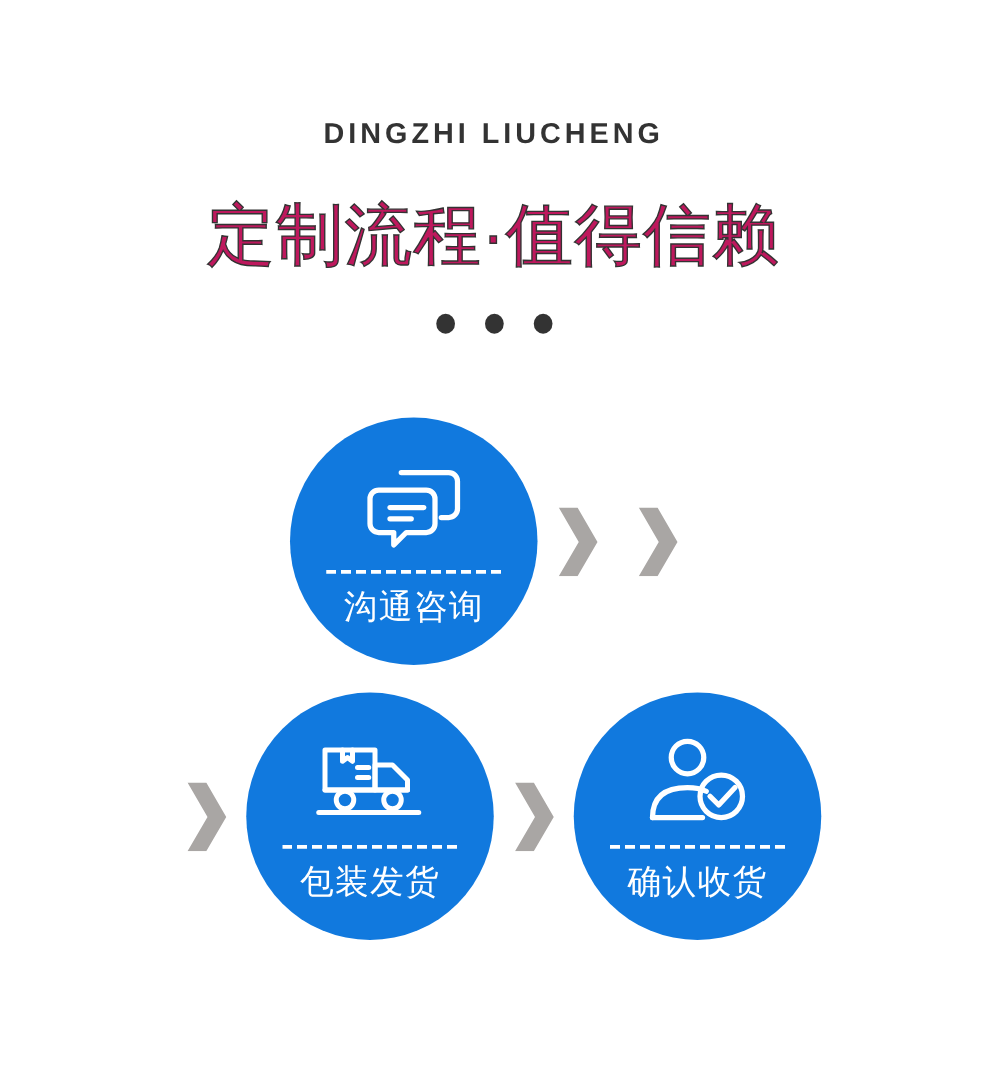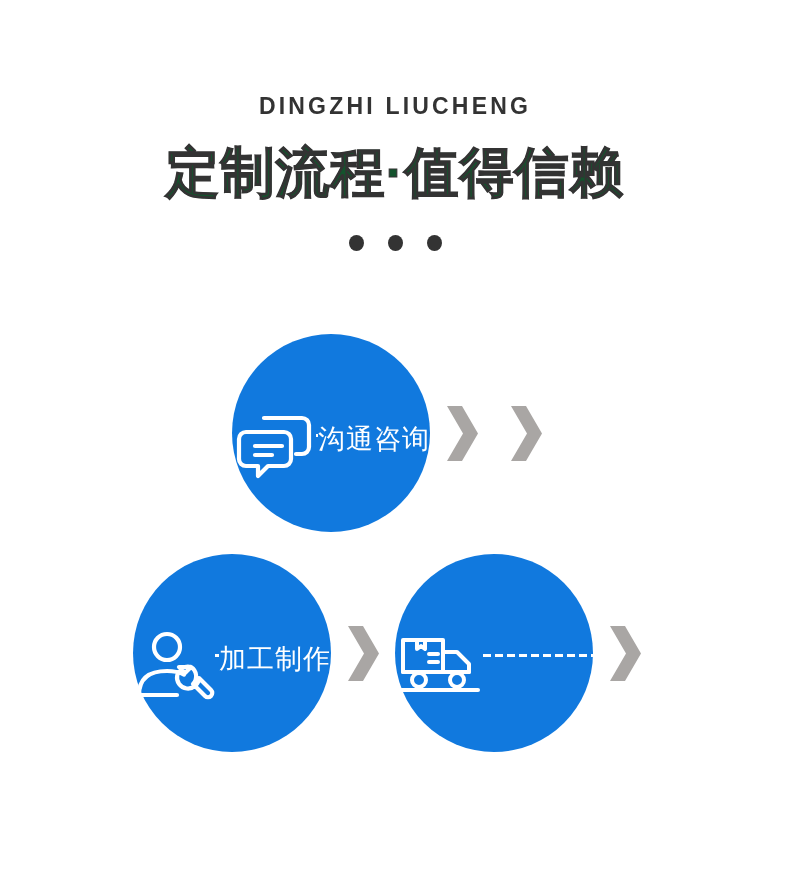--- a/index.html
+++ b/index.html
@@ -36,24 +36,24 @@
     margin-top: 95px;
     font-size: 23px;
     font-weight: bold;
     letter-spacing: 3.2px;
     color: #333333;
     line-height: 1;
     white-space: nowrap;
   }
 
   .headline {
-    margin-top: 27px;
+    margin-top: 43px;
     font-size: 54px;
-    font-weight: bold;
-    color: #14532d;
+    font-weight: normal;
+    color: #be185d;
     letter-spacing: 1px;
     line-height: 1;
     white-space: nowrap;
     -webkit-text-stroke: 1.1px #333333;
   }
 
   .dots {
     margin-top: 36px;
     display: flex;
     justify-content: center;
@@ -86,20 +86,21 @@
     margin-top: 22px;
   }
 
   .circle {
     position: relative;
     width: 198px;
     height: 198px;
     border-radius: 50%;
     background: #1179DE;
     display: flex;
+    flex-direction: column;
     align-items: center;
     justify-content: flex-start;
     flex: 0 0 auto;
     box-sizing: border-box;
   }
 
   .icon-wrap {
     height: 92px;
     margin-top: 26px;
     display: flex;
@@ -188,32 +189,20 @@
         <svg class="chevron" viewBox="0 0 34 55">
           <polygon points="2,0 17,0 33,27.5 17,55 2,55 18,27.5" fill="#A9A6A4"></polygon>
         </svg>
       </div>
 
 
     </div>
 
     <div class="row">
 
-      <div class="circle">
-        <div class="icon-wrap">
-          <svg width="82" height="72" viewBox="0 0 82 72" fill="none" stroke="#ffffff" stroke-width="4.2" stroke-linecap="round" stroke-linejoin="round">
-            <circle cx="34" cy="17" r="13"></circle>
-            <path d="M6 65 q0 -24 28 -24 q10 0 17 3.5"></path>
-            <path d="M6 65 h38"></path>
-            <path d="M58 37 a11 11 0 1 0 8 11 l12 12 a4 4 0 0 1 -6 6 l-12 -12 a11 11 0 0 0 -2 -17 l-6 6 l-6 -6 z"></path>
-          </svg>
-        </div>
-        <div class="divider"></div>
-        <div class="step-label">加工制作</div>
-      </div>
 
       <div class="gap">
         <svg class="chevron" viewBox="0 0 34 55">
           <polygon points="2,0 17,0 33,27.5 17,55 2,55 18,27.5" fill="#A9A6A4"></polygon>
         </svg>
       </div>
 
       <div class="circle">
         <div class="icon-wrap">
           <svg width="88" height="72" viewBox="0 0 88 72" fill="none" stroke="#ffffff" stroke-width="4" stroke-linecap="round" stroke-linejoin="round">
@@ -221,26 +210,40 @@
             <path d="M22 10 v9 l4 -3 l4 3 v-9"></path>
             <path d="M34 24 h9 M34 32 h9"></path>
             <path d="M48 22 h14 l12 12 v8 h-26 z"></path>
             <path d="M8 42 h66"></path>
             <circle cx="24" cy="50" r="7"></circle>
             <circle cx="62" cy="50" r="7"></circle>
             <path d="M3 60 h80"></path>
           </svg>
         </div>
         <div class="divider"></div>
-      </div>
-
-      <div class="gap">
-        <svg class="chevron" viewBox="0 0 34 55">
-          <polygon points="2,0 17,0 33,27.5 17,55 2,55 18,27.5" fill="#A9A6A4"></polygon>
-        </svg>
-      </div>
-
+        <div class="step-label">包装发货</div>
+      </div>
+
+      <div class="gap">
+        <svg class="chevron" viewBox="0 0 34 55">
+          <polygon points="2,0 17,0 33,27.5 17,55 2,55 18,27.5" fill="#A9A6A4"></polygon>
+        </svg>
+      </div>
+
+      <div class="circle">
+        <div class="icon-wrap">
+          <svg width="82" height="72" viewBox="0 0 82 72" fill="none" stroke="#ffffff" stroke-width="4.2" stroke-linecap="round" stroke-linejoin="round">
+            <circle cx="33" cy="16" r="13"></circle>
+            <path d="M5 64 q0 -24 28 -24 q9 0 15 3"></path>
+            <path d="M5 64 h40"></path>
+            <circle cx="60" cy="47" r="17"></circle>
+            <path d="M51 47 l7 7 l13 -14"></path>
+          </svg>
+        </div>
+        <div class="divider"></div>
+        <div class="step-label">确认收货</div>
+      </div>
 
     </div>
 
   </div>
 
 </div>
 
 </body></html>

